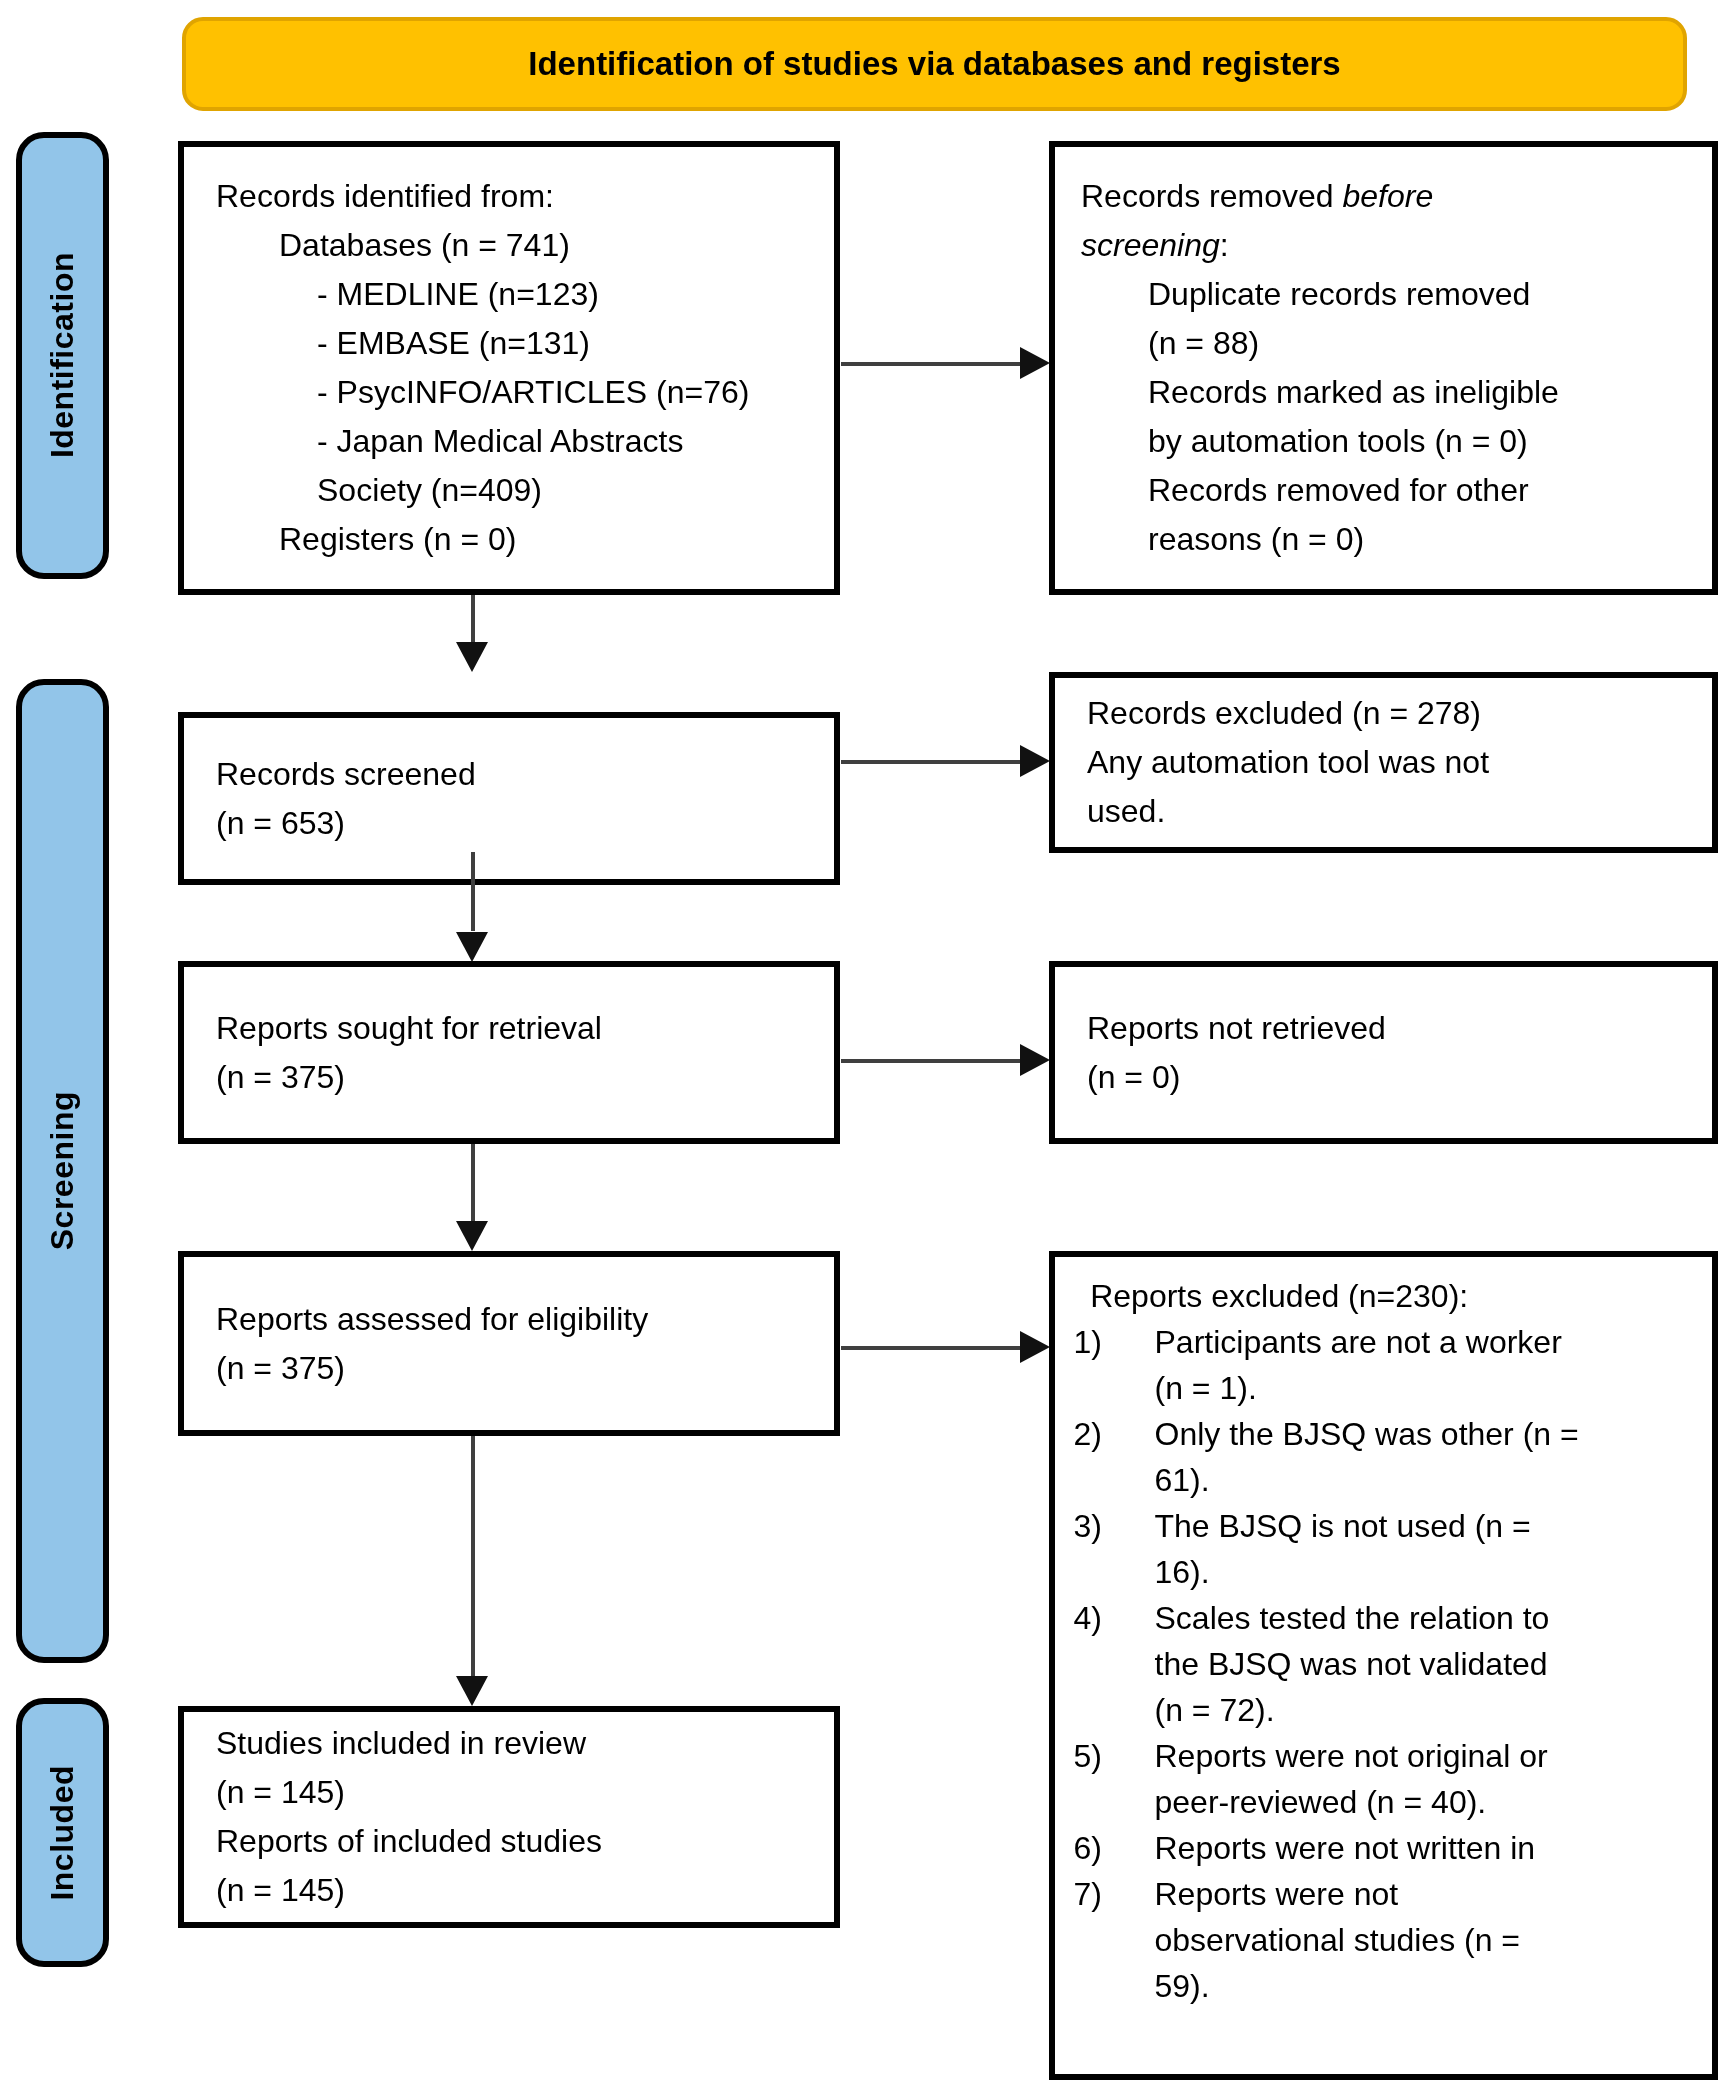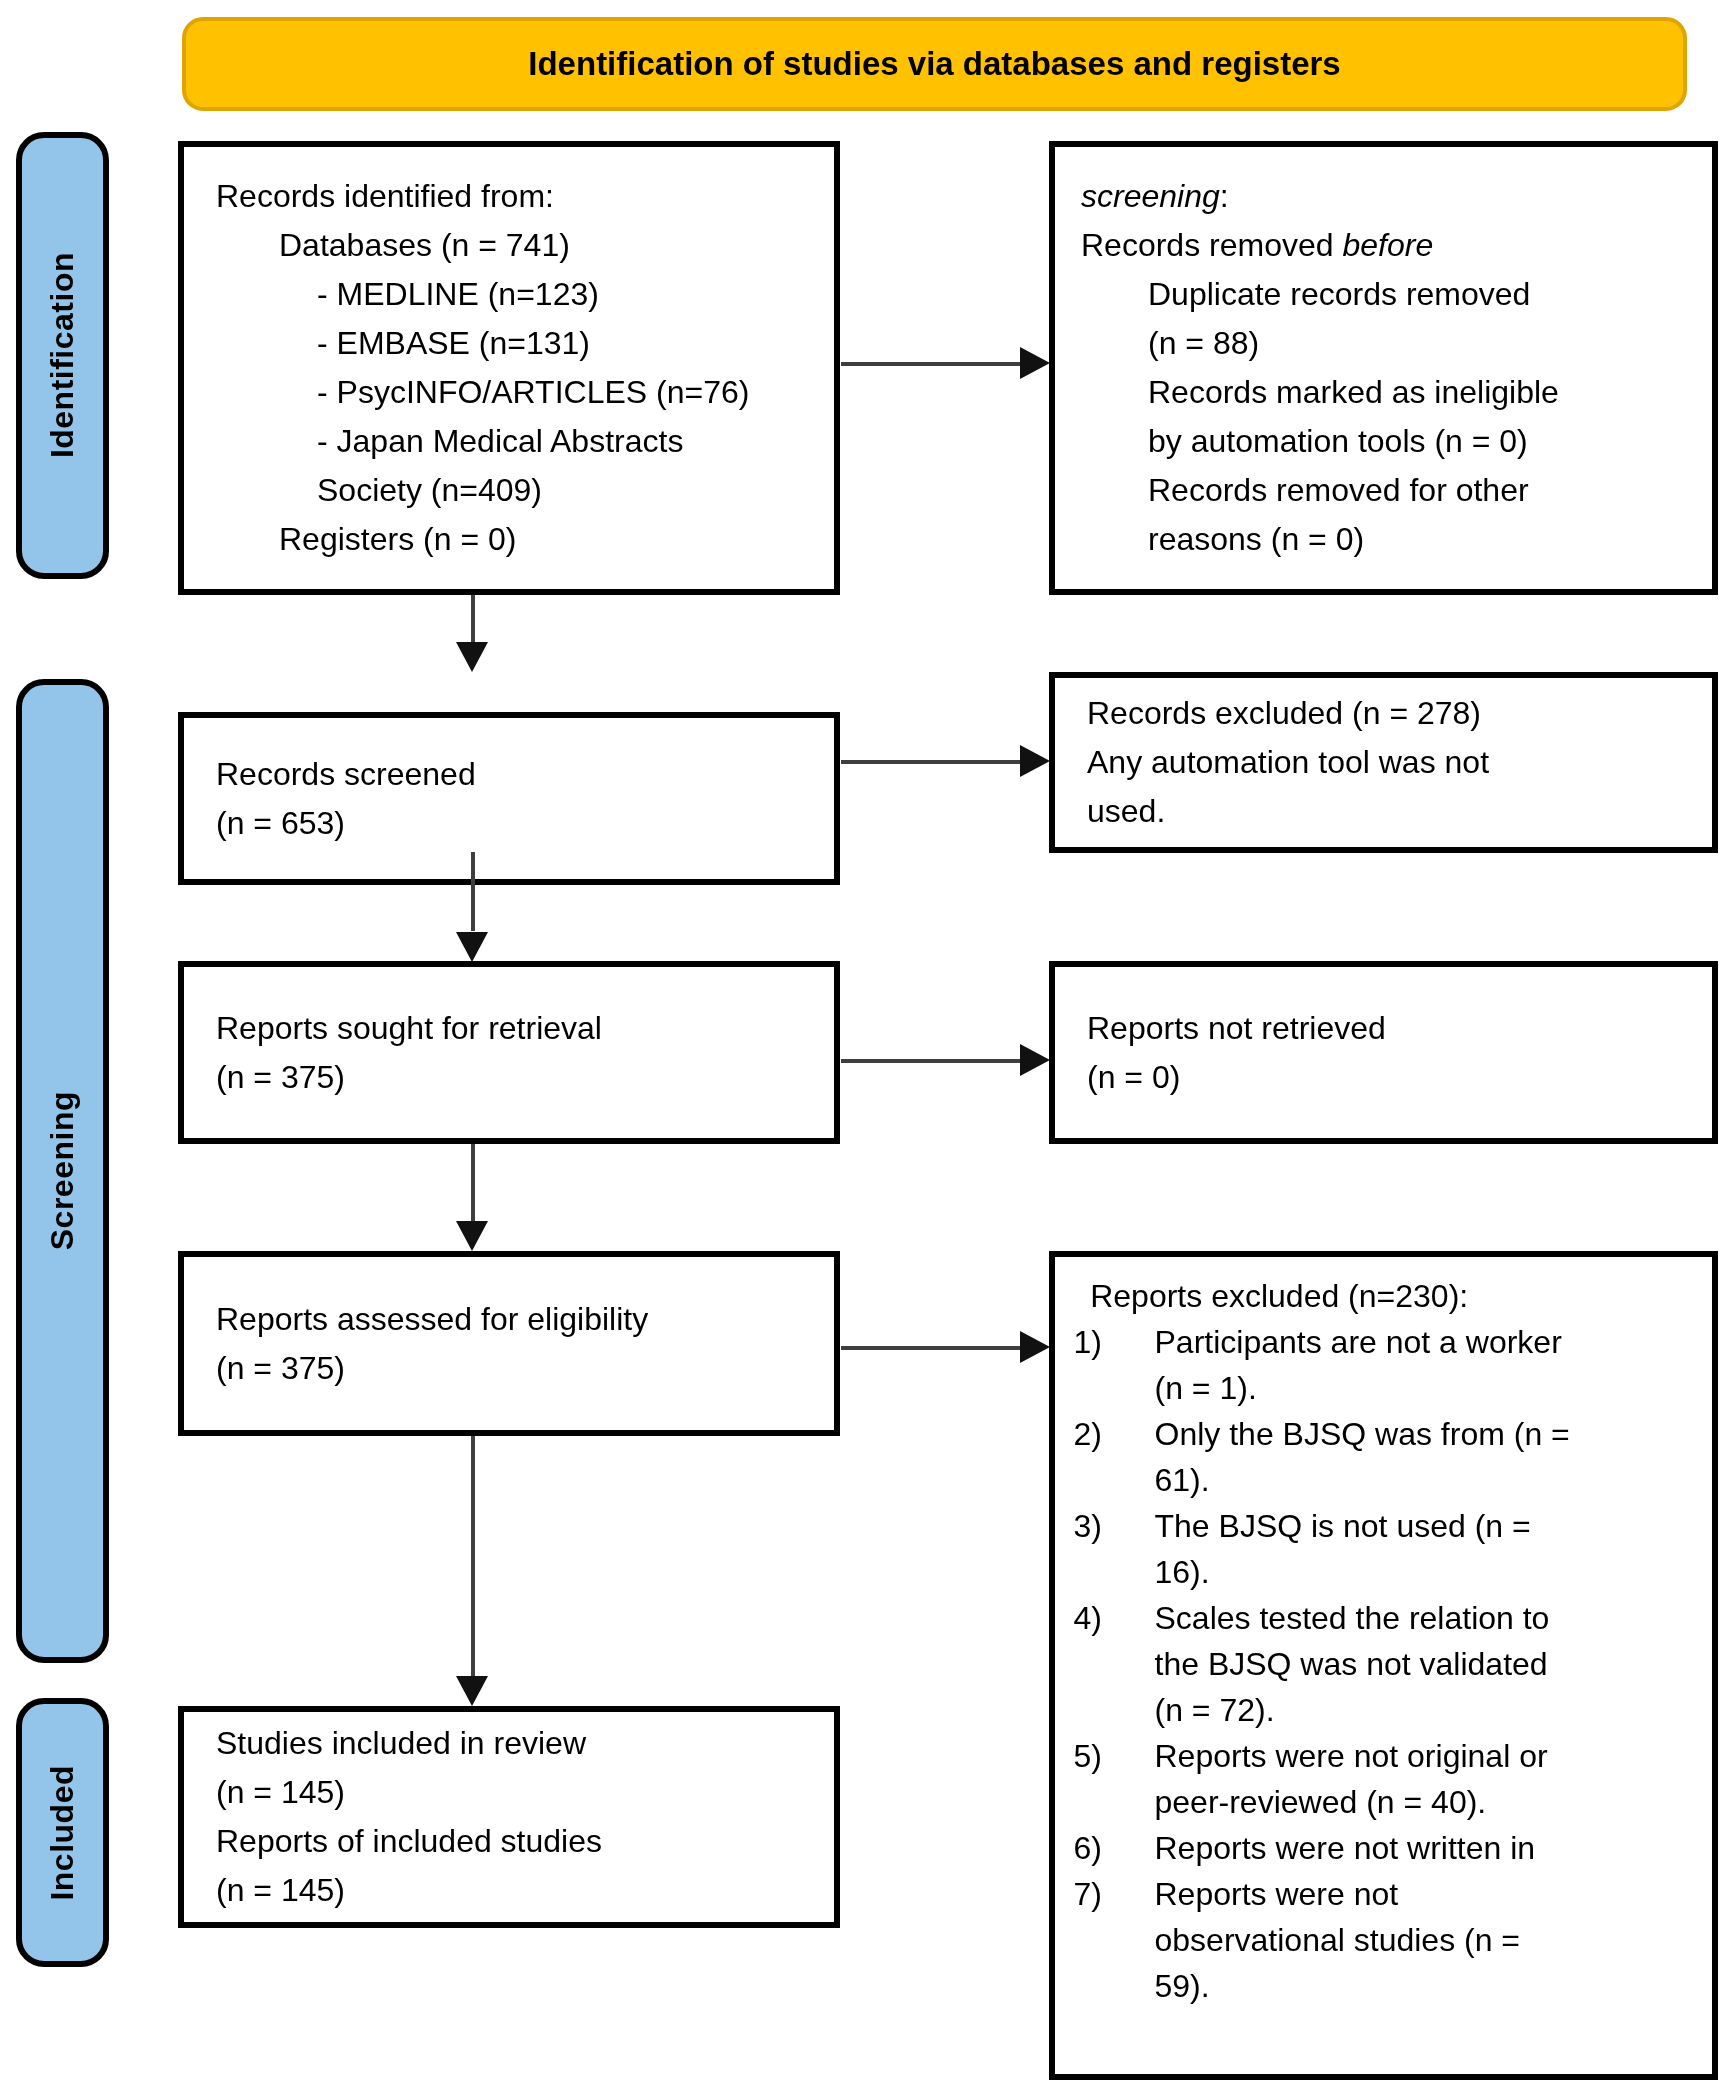--- a/index.html
+++ b/index.html
@@ -111,22 +111,22 @@
       <div class="tl i2">- EMBASE (n=131)</div>
       <div class="tl i2">- PsycINFO/ARTICLES (n=76)</div>
       <div class="tl i2">- Japan Medical Abstracts</div>
       <div class="tl i2">Society (n=409)</div>
       <div class="tl i1">Registers (n = 0)</div>
     </div>
   </div>
 
   <div class="bx rcol" id="box-removed">
     <div class="vcenter padL56">
+      <div class="tl"><span>Records removed </span><i>before</i></div>
       <div class="tl"><i>screening</i><span>:</span></div>
-      <div class="tl"><span>Records removed </span><i>before</i></div>
       <div class="tl i1r">Duplicate records removed</div>
       <div class="tl i1r">(n = 88)</div>
       <div class="tl i1r">Records marked as ineligible</div>
       <div class="tl i1r">by automation tools (n = 0)</div>
       <div class="tl i1r">Records removed for other</div>
       <div class="tl i1r">reasons (n = 0)</div>
     </div>
   </div>
 
   <div class="bx lcol" id="box-screened">
@@ -171,21 +171,21 @@
       <div class="nrow">
           <span class="num">1)</span>
           <span class="ntxt">Participants are not a worker</span>
         </div>
       <div class="nrow">
           <span class="num"></span>
           <span class="ntxt">(n = 1).</span>
         </div>
       <div class="nrow">
           <span class="num">2)</span>
-          <span class="ntxt">Only the BJSQ was from (n =</span>
+          <span class="ntxt">Only the BJSQ was other (n =</span>
         </div>
       <div class="nrow">
           <span class="num"></span>
           <span class="ntxt">61).</span>
         </div>
       <div class="nrow">
           <span class="num">3)</span>
           <span class="ntxt">The BJSQ is not used (n =</span>
         </div>
       <div class="nrow">

